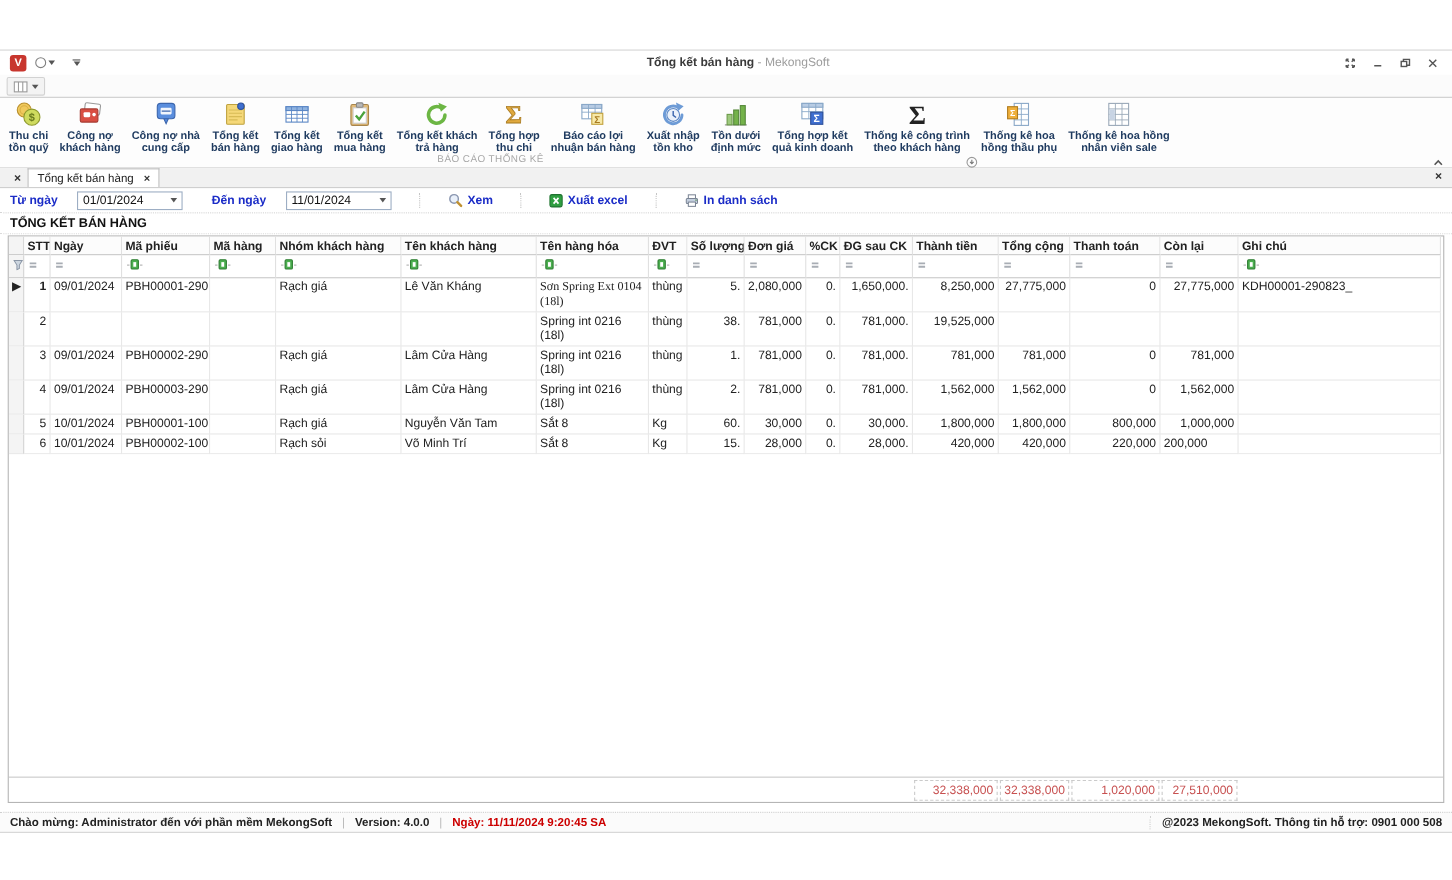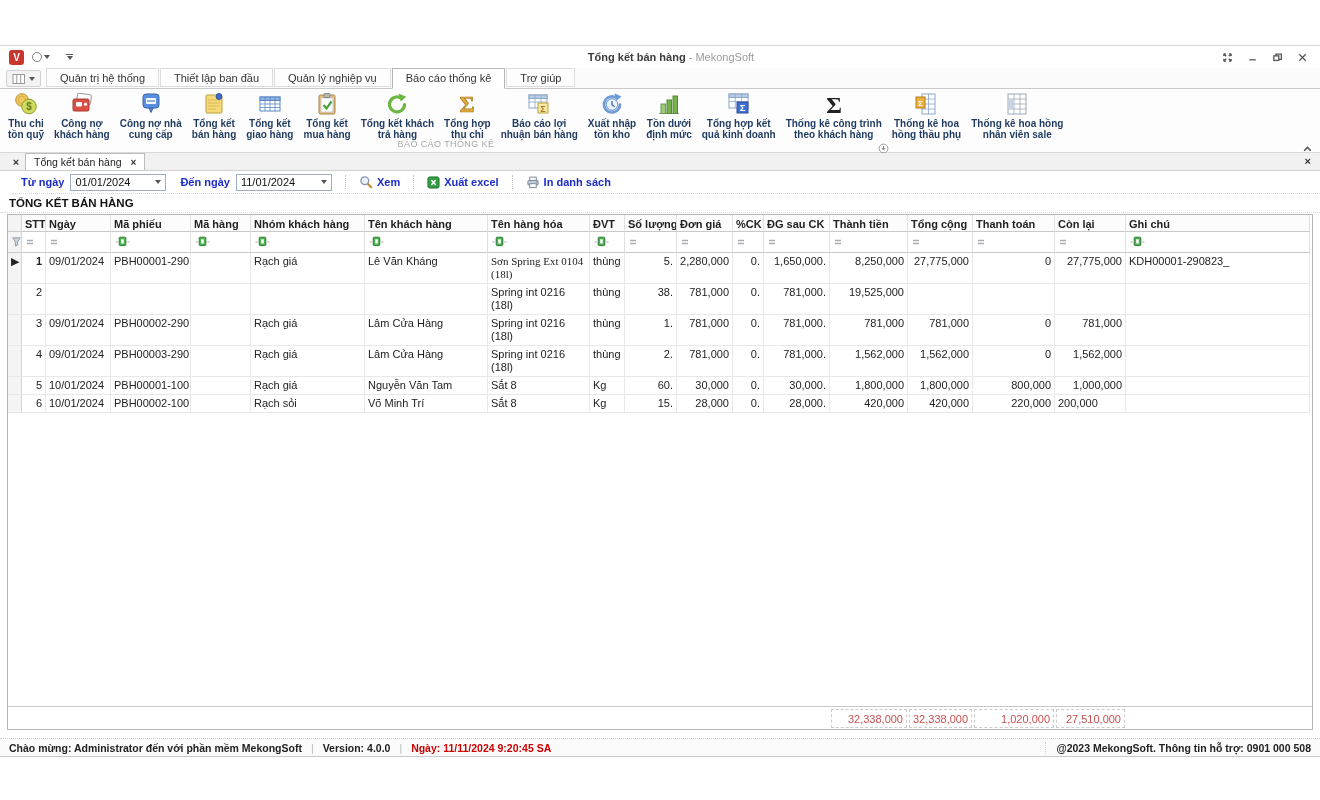--- a/index.html
+++ b/index.html
@@ -53,22 +53,22 @@
   
   .docbar { height:18px; background:#f1f1f1; border-bottom:1px solid #cfcfcf;
             display:flex; align-items:flex-end; padding-left:7px; position:relative; }
   .doc-close-left { width:18px; height:15px; text-align:center; font-weight:bold;
                     font-size:11px; line-height:15px; color:#333; }
   .doc-tab { height:17px; background:#fff; border:1px solid #bdbdbd; border-bottom:none;
              display:flex; align-items:center; gap:9px; padding:0 8px; font-size:10.5px; color:#222; }
   .doc-tab .x { font-weight:bold; font-size:10px; color:#333; }
   .doc-close-right { position:absolute; right:9px; top:2px; font-weight:bold; font-size:11px; color:#333; }
   
-  .filterbar { height:23px; display:flex; align-items:center; padding-left:9px; gap:6px;
-               border-bottom:1px dotted #d5d5d5; font-size:11px;margin-left:12px; }
+  .filterbar { height:23px; display:flex; align-items:center; padding-left:9px; gap:18px;
+               border-bottom:1px dotted #d5d5d5; font-size:11px; }
   .flabel { color:#1b2cc7; font-weight:bold; white-space:nowrap; }
   .combo { display:flex; width:96px; height:17px; border:1px solid #9daec4; background:#fff; align-items:center; }
   .combo .val { flex:1; padding:0 4px; font-size:11px; color:#111; }
   .combo .dd { width:14px; height:100%; display:flex; align-items:center; justify-content:center; }
   .vsep { border-left:1px dotted #c5c5c5; height:14px; margin:0 7px; }
   .fbtn { display:flex; align-items:center; gap:4px; color:#1b2cc7; font-weight:bold; white-space:nowrap; }
   .fbtn svg { display:block; }
   
   .reporttitle { height:19px; line-height:19px; padding-left:9px; font-size:11.5px;
                  font-weight:bold; color:#111; border-bottom:1px dotted #dadada; }
@@ -146,27 +146,20 @@
   </div>
 
   <div class="ribbontabs">
     <div class="app-btn">
       <svg width="14" height="12" viewBox="0 0 14 12">
           <rect x="1" y="1.5" width="11.5" height="9" fill="#fff" stroke="#9a9a9a"></rect>
           <path d="M4.8 1.5 v9 M8.7 1.5 v9" stroke="#9a9a9a" fill="none"></path>
         </svg>
       <div class="caret"></div>
     </div>
-    <div style="display:flex;" id="ribbon-tabs">
-        <div class="rtab">Quản trị hệ thống</div>
-        <div class="rtab">Thiết lập ban đầu</div>
-        <div class="rtab">Quản lý nghiệp vụ</div>
-        <div class="rtab active">Báo cáo thống kê</div>
-        <div class="rtab">Trợ giúp</div>
-      </div>
   </div>
 
   <div class="ribbon">
     <div class="rb-items" id="ribbon-items">
         <div class="rb-item">
           <span class="ric">
             <svg viewBox="0 0 26 26">
               <circle cx="9" cy="9" r="6.3" fill="#f0c95c" stroke="#b98f2d"></circle>
               <circle cx="9" cy="9" r="3.8" fill="none" stroke="#d9af45"></circle>
               <circle cx="16" cy="15.5" r="7.3" fill="#cfdb5e" stroke="#8f9a2d"></circle>
@@ -530,21 +523,21 @@
             <td class="cell ind sel-arrow">▶</td>
             <td class="cell stt-sel" style="text-align: right;">1</td>
             <td class="cell" style="text-align: left;">09/01/2024</td>
             <td class="cell" style="text-align: left;">PBH00001-290...</td>
             <td class="cell" style="text-align: left;"></td>
             <td class="cell" style="text-align: left;">Rạch giá</td>
             <td class="cell" style="text-align: left;">Lê Văn Kháng</td>
             <td class="cell wrap" style="text-align: left; font-family: Liberation Serif, serif;">Sơn Spring Ext 0104 (18l)</td>
             <td class="cell" style="text-align: left;">thùng</td>
             <td class="cell" style="text-align: right;">5.</td>
-            <td class="cell" style="text-align: right;">2,280,000</td>
+            <td class="cell" style="text-align: right;">2,080,000</td>
             <td class="cell" style="text-align: right;">0.</td>
             <td class="cell" style="text-align: right;">1,650,000.</td>
             <td class="cell" style="text-align: right;">8,250,000</td>
             <td class="cell" style="text-align: right;">27,775,000</td>
             <td class="cell" style="text-align: right;">0</td>
             <td class="cell" style="text-align: right;">27,775,000</td>
             <td class="cell" style="text-align: left;">KDH00001-290823_</td>
           </tr>
           <tr>
             <td class="cell ind sel-arrow"></td>

